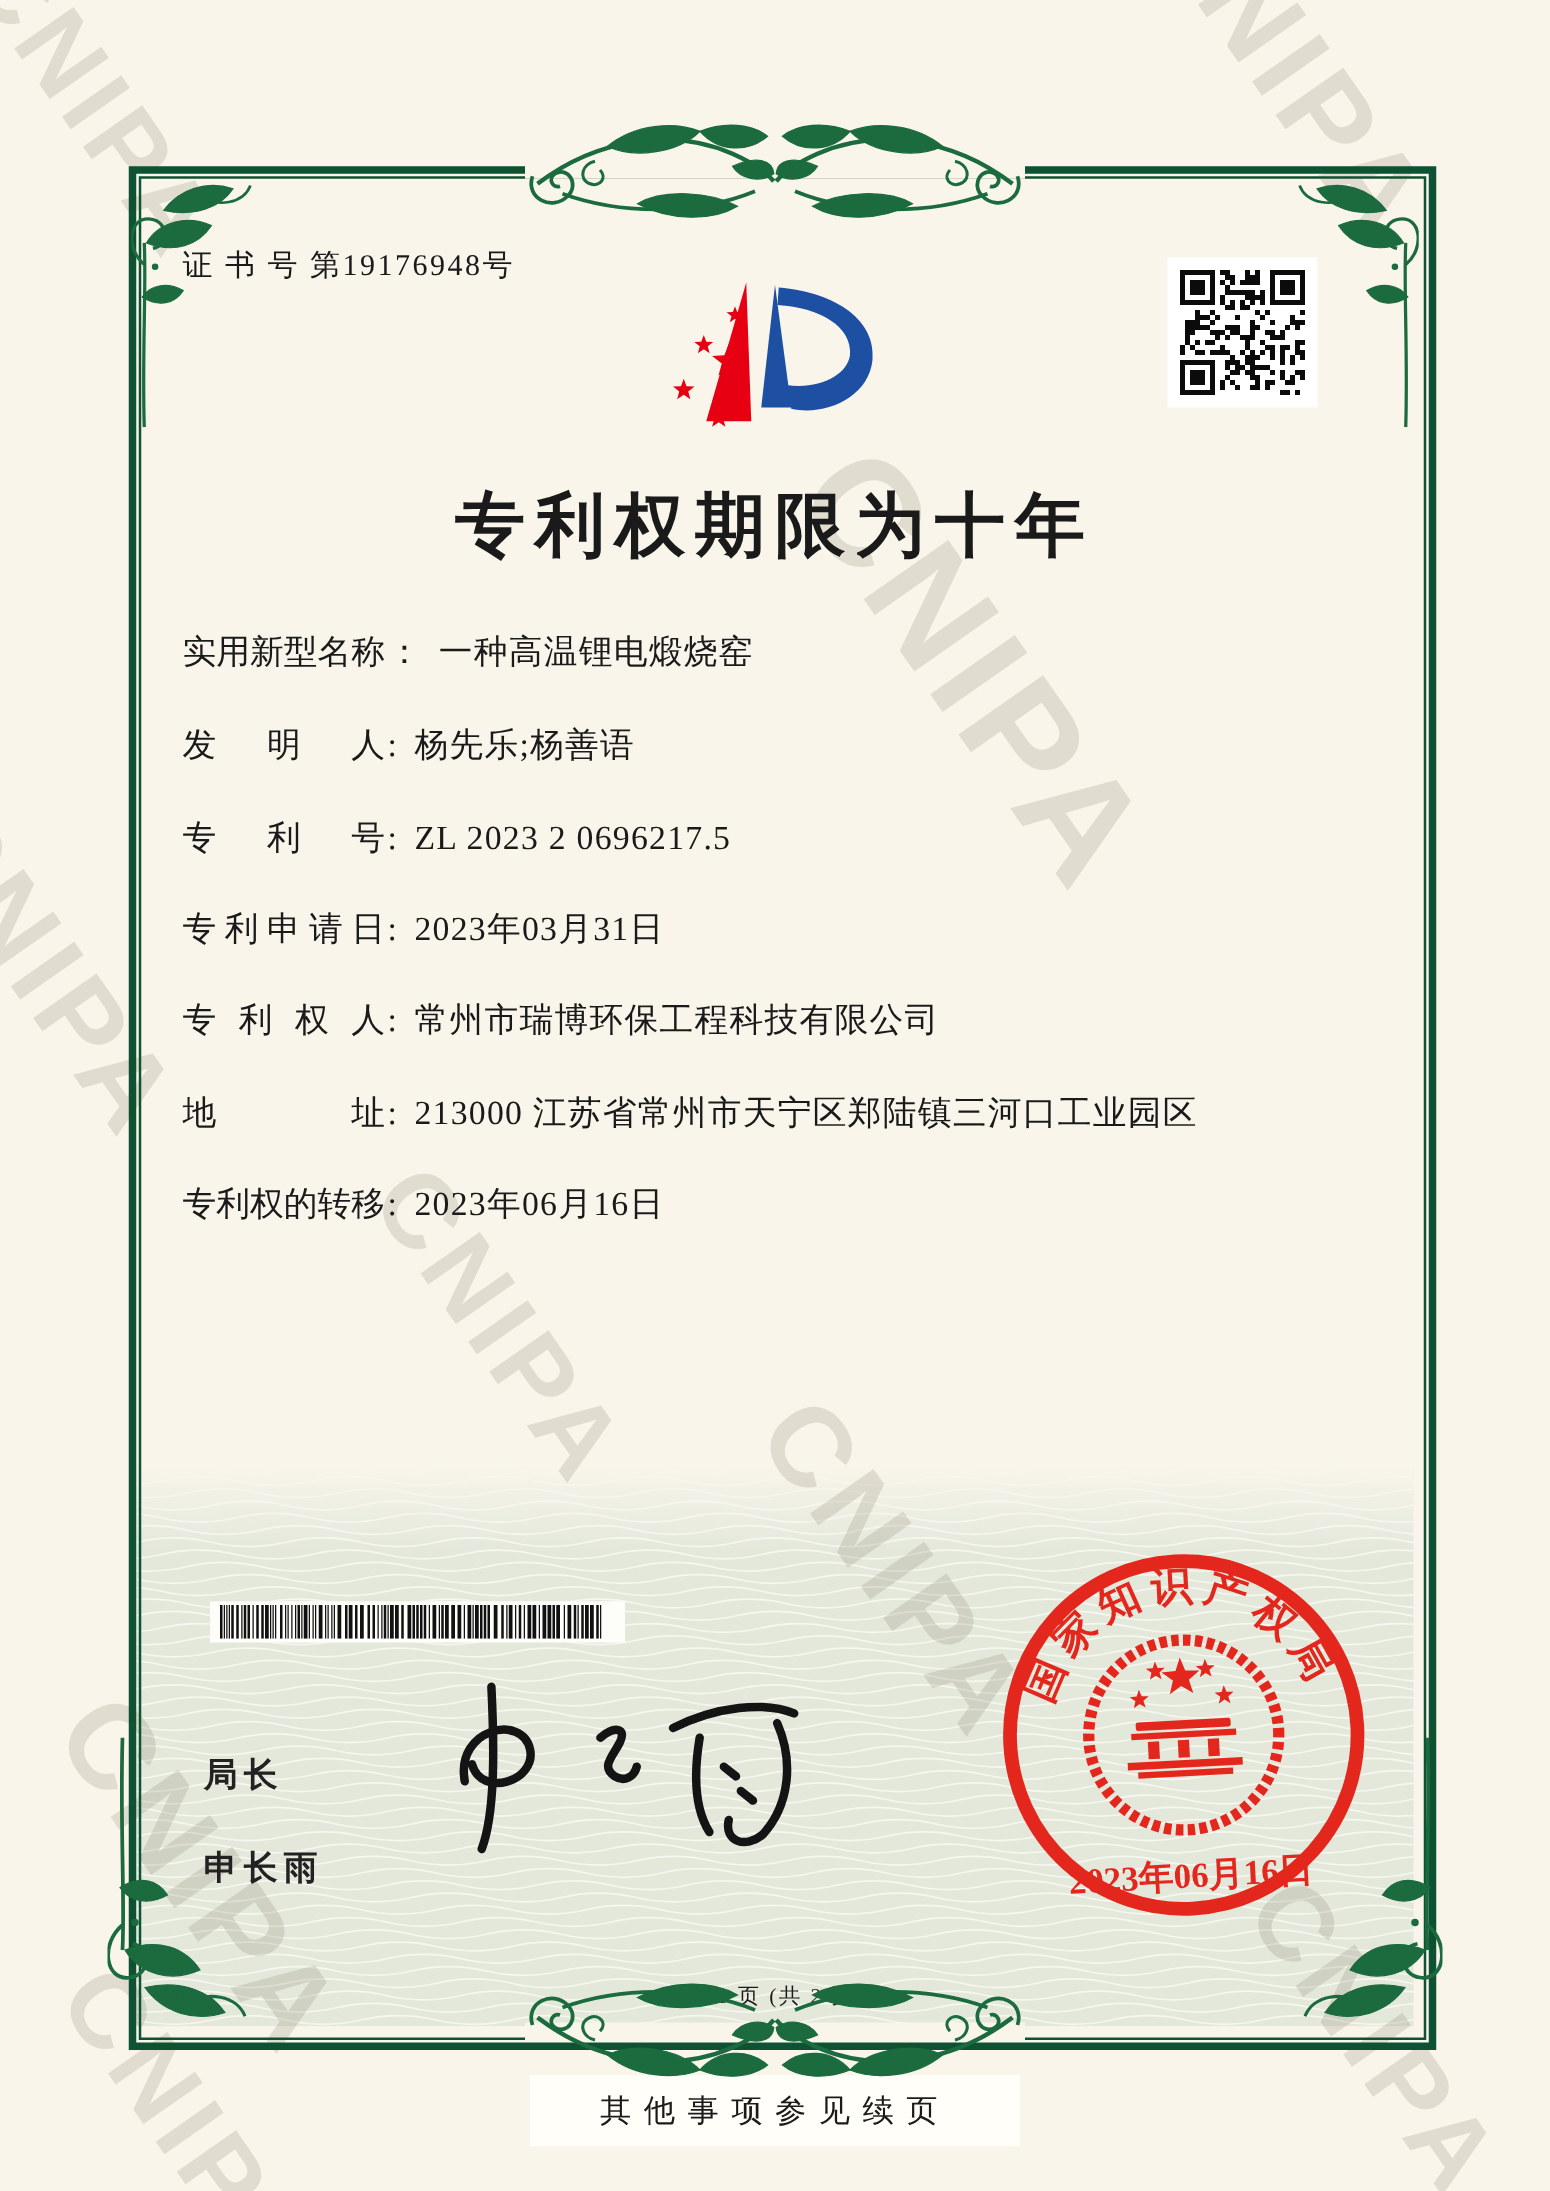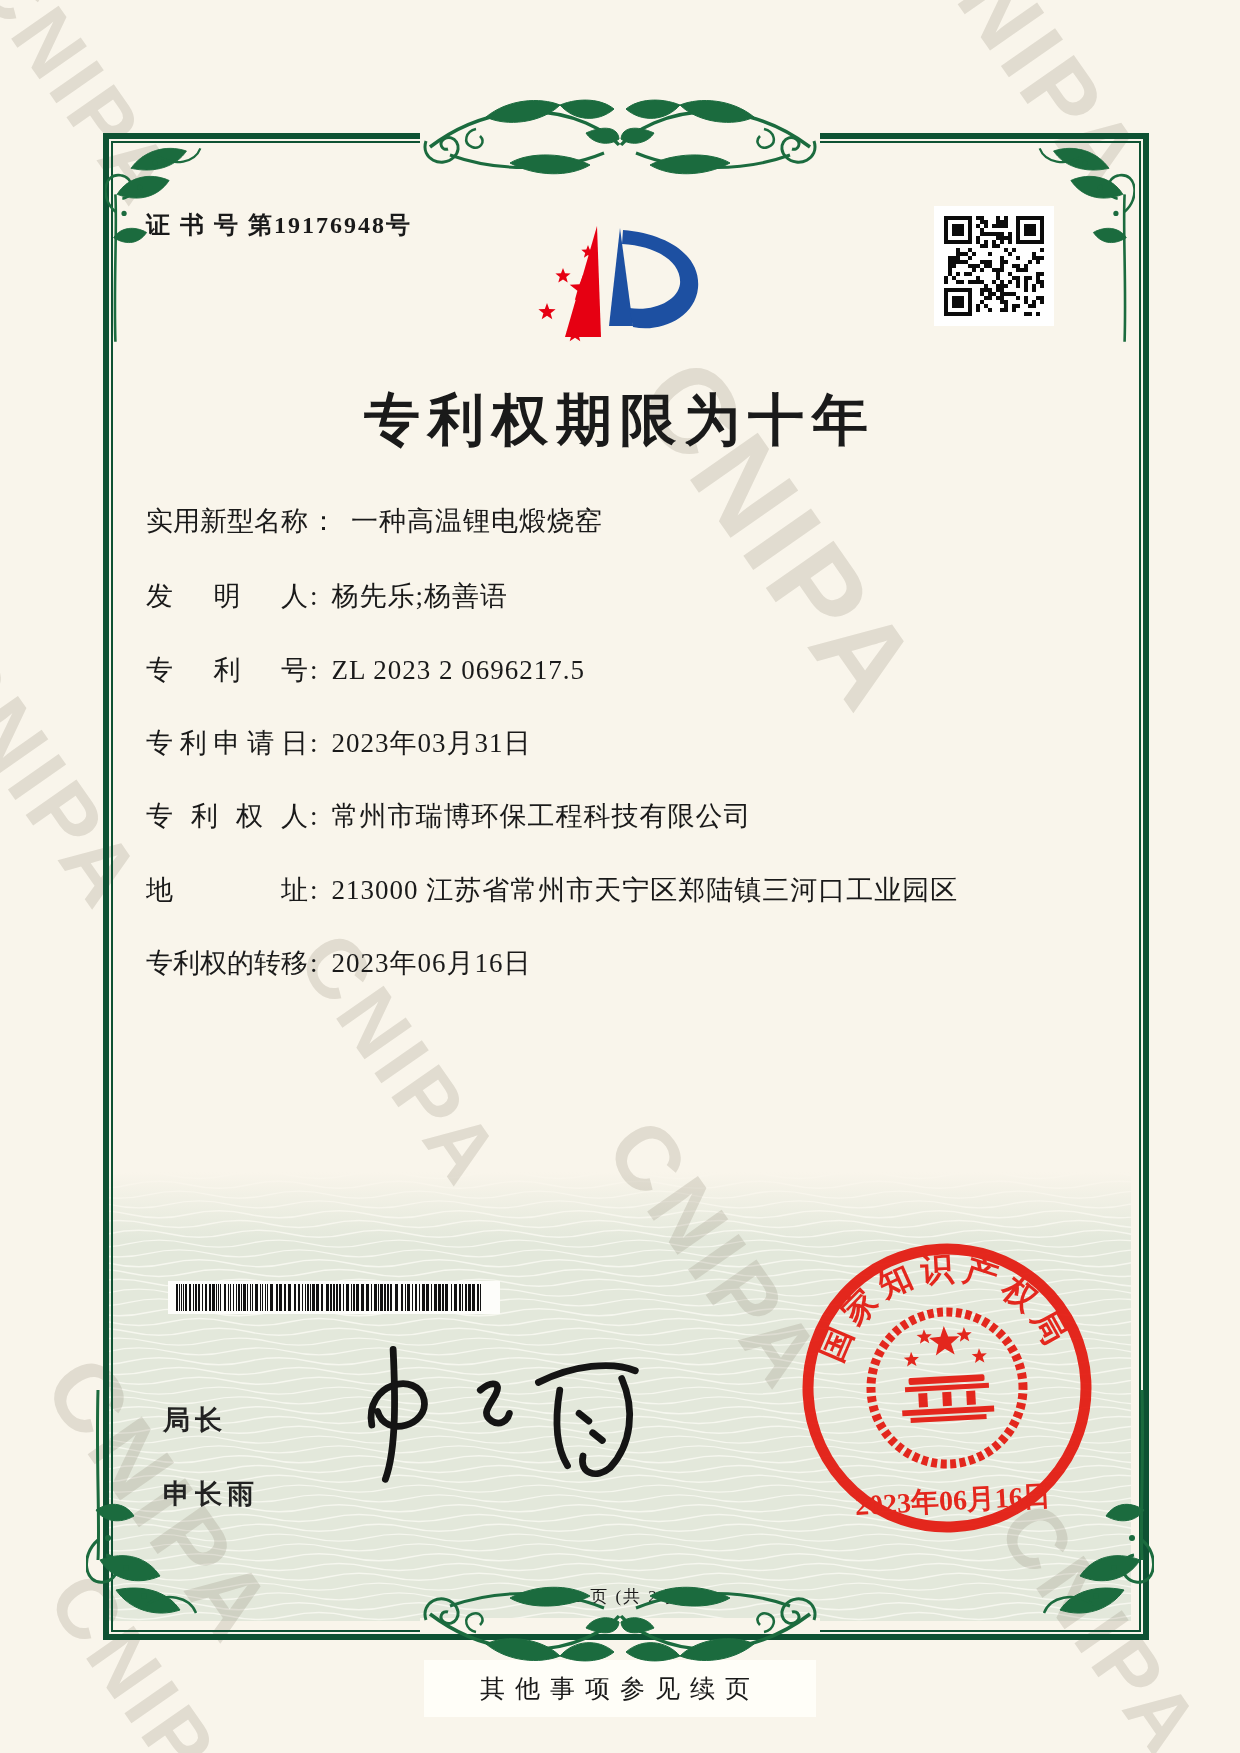--- a/index.html
+++ b/index.html
@@ -21,21 +21,21 @@
   .frame::before{content:"";position:absolute;inset:2px;border:2px solid var(--green);}
 
   
   .waves{position:absolute;left:109px;top:1172px;width:1022px;height:449px;z-index:1;}
   .waves-fade{position:absolute;left:109px;top:1172px;width:1022px;height:70px;z-index:1;
       background:linear-gradient(var(--paper),rgba(249,245,235,0));}
 
   .content{position:absolute;inset:0;z-index:4;}
   .abs{position:absolute;}
 
-  .cert-no{left:146px;top:209px;font-size:24px;letter-spacing:2px;font-weight:bold;}
+  .cert-no{left:146px;top:196px;font-size:24px;letter-spacing:2px;}
   .title{left:103px;top:383px;width:1034px;text-align:center;font-size:56px;font-weight:bold;letter-spacing:8px;}
 
   .row{left:146px;width:960px;font-size:27px;line-height:36px;white-space:nowrap;}
   .flabel{display:inline-block;width:162px;text-align:justify;text-align-last:justify;vertical-align:top;}
   .fcolon{display:inline-block;margin:0 14px 0 2px;}
   .fvalue{letter-spacing:1px;}
   .group2{position:absolute;left:554px;top:0;}
 
   .paras{left:146px;top:1002px;width:952px;font-size:21.5px;line-height:35px;letter-spacing:.5px;text-align:justify;}
   .paras p{margin:0 0 4px 0;text-indent:2em;}

